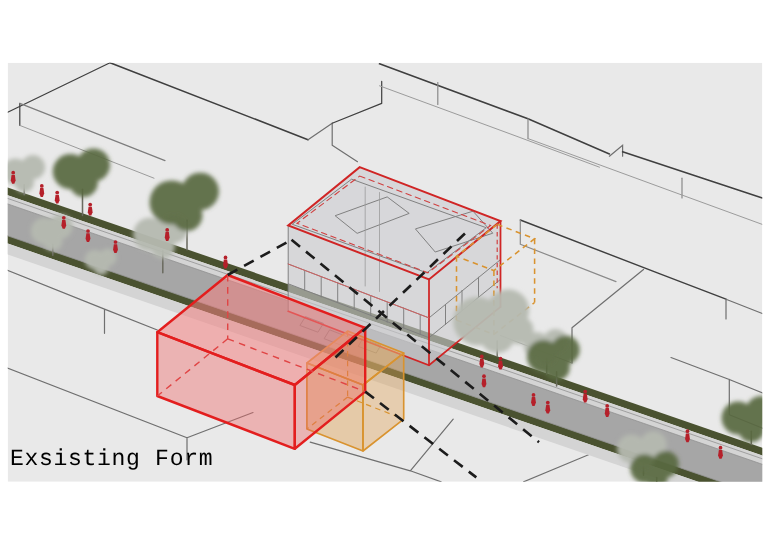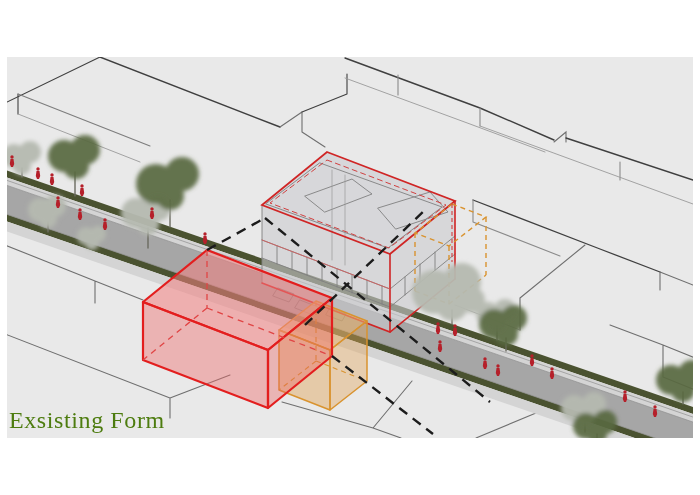--- a/index.html
+++ b/index.html
@@ -3,22 +3,22 @@
 <meta charset="utf-8">
 <style>
   html,body{margin:0;padding:0;background:#ffffff;}
   .stage{
     position:relative;width:700px;height:495px;background:#ffffff;
     overflow:hidden;font-family:"Liberation Sans",sans-serif;
   }
   .scene-svg{position:absolute;left:0;top:0;}
   .caption{
     position:absolute;left:9px;top:407px;
-    font-size:24px;letter-spacing:.6px;color:#4d7c0f;
-    font-family:Liberation Serif, serif;
+    font-size:21px;letter-spacing:.6px;color:#000000;
+    font-family:Liberation Mono, monospace;
   }
 </style>
 </head>
 <body>
 
 <div class="stage">
 <svg class="scene-svg" width="700" height="495" viewBox="0 0 700 495">
   <defs>
     <filter id="blur2" x="-40%" y="-40%" width="180%" height="180%">
       <feGaussianBlur stdDeviation="2"></feGaussianBlur>

